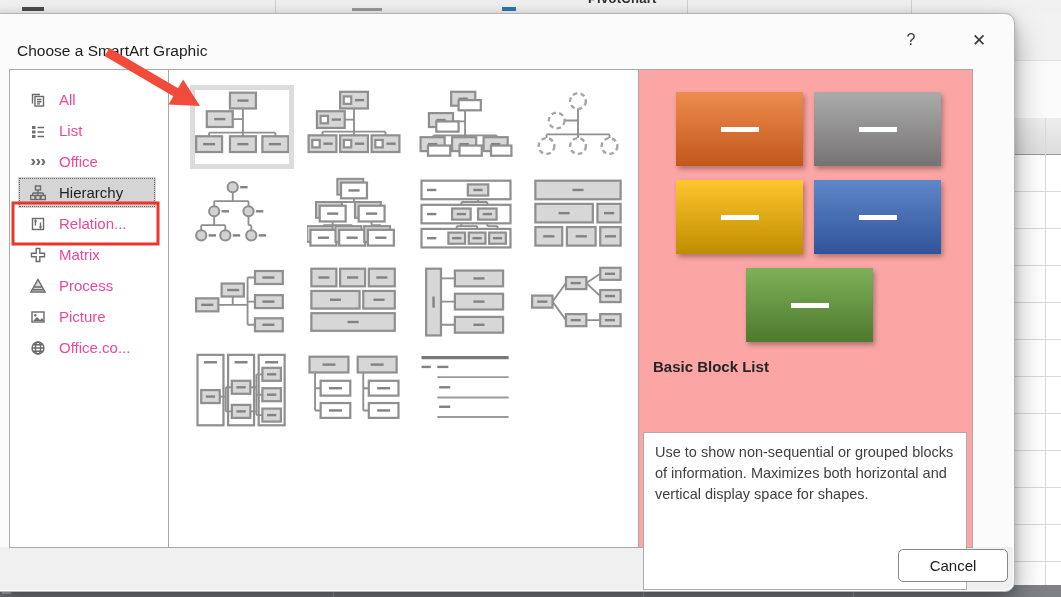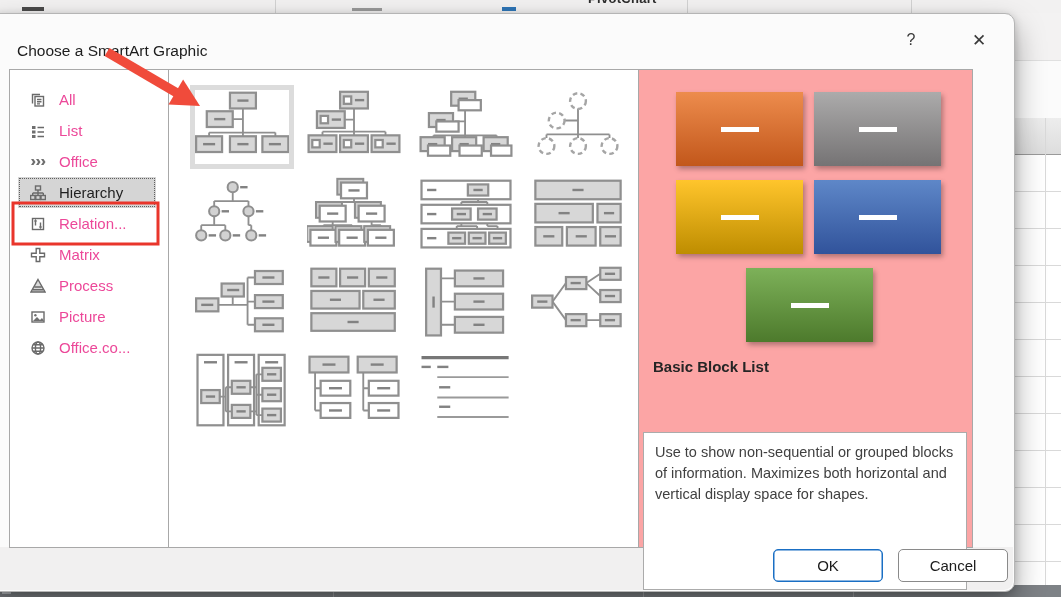--- a/index.html
+++ b/index.html
@@ -517,21 +517,20 @@
           <span class="bdash"></span>
         </div>
       <div class="block" style="left: 107px; top: 198px; background: linear-gradient(rgb(125, 177, 89), rgb(77, 122, 44));">
           <span class="bdash"></span>
         </div>
 
       <div class="pv-name">Basic Block List</div>
       <div class="pv-desc">Use to show non-sequential or grouped blocks of information. Maximizes both horizontal and vertical display space for shapes.</div>
     </div>
 
-    <button class="btn btn-ok">OK</button>
     <button class="btn btn-cancel">Cancel</button>
   </div>
 
   <svg class="annot" viewBox="0 0 1061 597">
     <rect x="13" y="203" width="145" height="41" fill="none" stroke-width="3" stroke="#e9352b"></rect>
     <line x1="107" y1="52" x2="177" y2="93" stroke-width="9.5" stroke="#f04b3b"></line>
     <polygon points="200,106 168.5,104.4 183.1,79.4" fill="#f04b3b"></polygon>
   </svg>
 </div>
 

